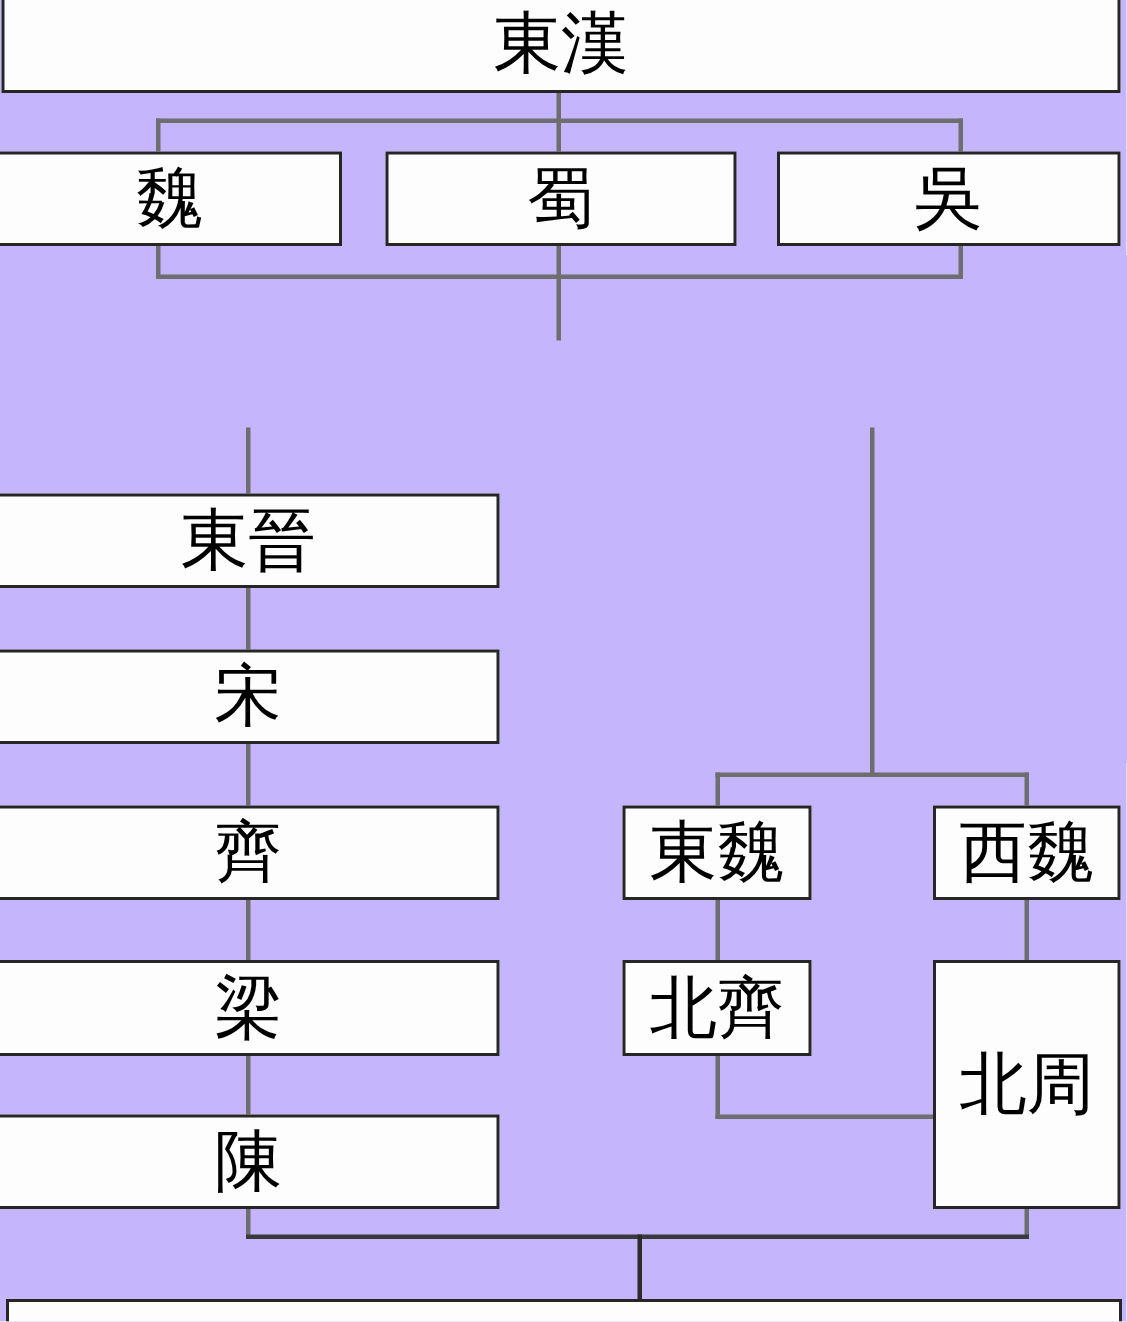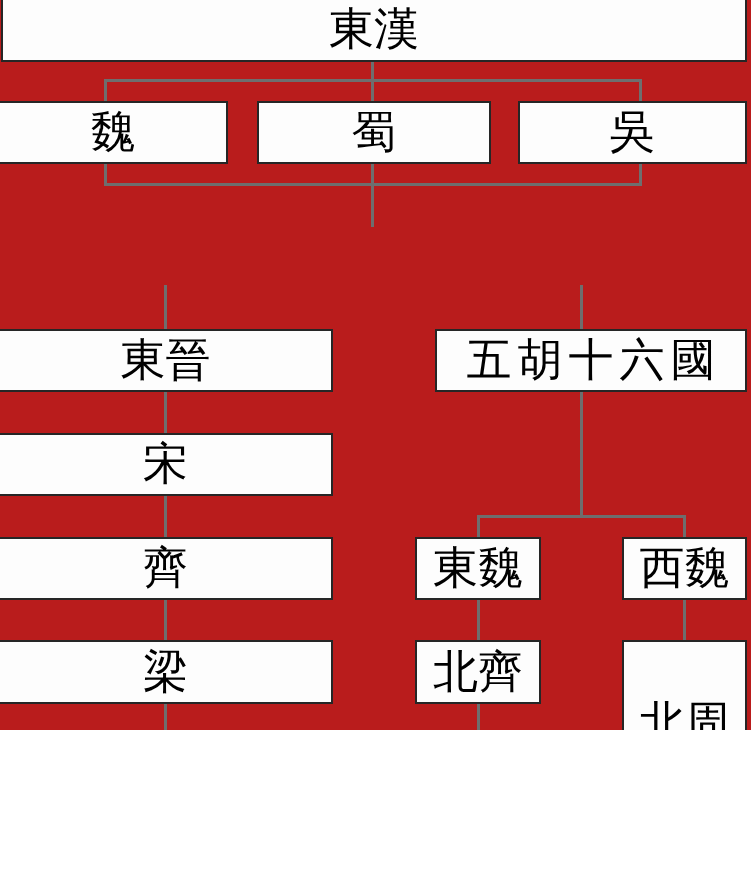--- a/index.html
+++ b/index.html
@@ -3,22 +3,22 @@
 <meta charset="utf-8">
 <style>
   html, body {
     margin: 0;
     padding: 0;
     background: #ffffff;
   }
   #stage {
     position: relative;
     width: 751px;
-    height: 730px;
-    background: #b91c1c;
+    height: 881px;
+    background: #c4b5fd;
     overflow: hidden;
     font-family: "Liberation Serif", "DejaVu Serif", serif;
   }
   
   .ln {
     position: absolute;
     background: #6e6e6e;
   }
   .ln.dark { background: #3a3a3a; }
   .ln.darker { background: #2b2b2b; }
@@ -97,21 +97,20 @@
 
   <div class="node" id="b-wei">魏</div>
 
   <div class="node" id="b-shu">蜀</div>
 
   <div class="node" id="b-wu">吳</div>
 
 
   <div class="node" id="b-dongjin">東晉</div>
 
-  <div class="node spread" id="b-wuhu">五胡十六國</div>
 
   <div class="node" id="b-song">宋</div>
 
 
   <div class="node" id="b-qi">齊</div>
 
   <div class="node" id="b-xiwei">西魏</div>
 
   <div class="node" id="b-dongwei">東魏</div>
 

